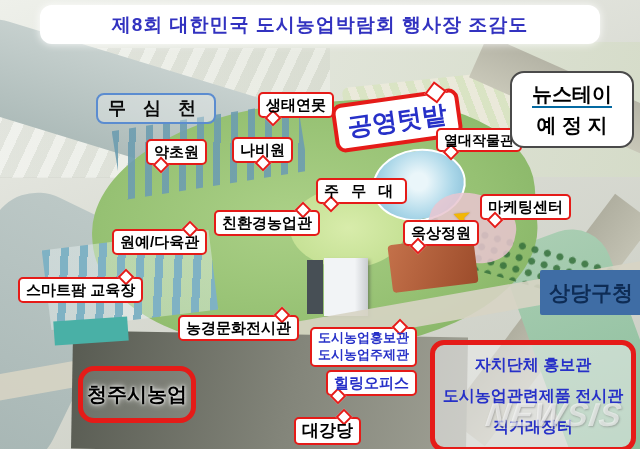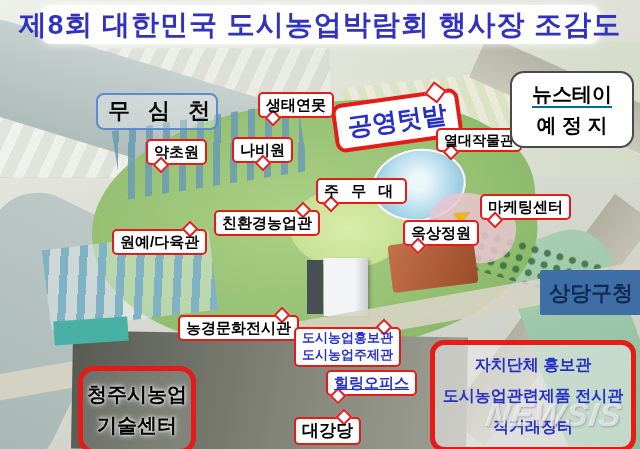--- a/index.html
+++ b/index.html
@@ -56,56 +56,56 @@
   .bg-road-mid{left:-30px;top:316px;width:720px;height:26px;opacity:.9;
     background:#d7d4c4;transform:rotate(-10deg);}
   .bg-parking{left:72px;top:334px;width:395px;height:118px;transform:rotate(1deg);
     background:linear-gradient(100deg,#585b52,#83857a 55%,#9fa094);}
   .bg-tealbldg{left:54px;top:319px;width:74px;height:24px;background:#49b0a6;transform:rotate(-4deg);}
 
   
   .title-band{position:absolute;z-index:7;left:40px;top:5px;width:560px;height:39px;
     background:#fff;border-radius:12px;box-shadow:0 0 8px rgba(255,255,255,.9);
     display:flex;align-items:center;justify-content:center;}
-  .title-text{color:var(--titleblue);font-size:28px;font-weight:800;letter-spacing:1px;white-space:nowrap;}
+  .title-text{color:var(--titleblue);font-size:19px;font-weight:800;letter-spacing:1px;white-space:nowrap;}
 
   
   .co{position:absolute;z-index:6;background:#fff;border:2.5px solid var(--red);border-radius:5px;
     padding:1px 6px;font-weight:700;font-size:15px;line-height:1.3;color:#000;white-space:nowrap;}
   .tail{position:absolute;width:12px;height:12px;background:#fff;border:2.5px solid var(--red);
     transform:rotate(45deg);z-index:-1;}
   .t-bl{bottom:-8px;left:7px;}
   .t-b{bottom:-8px;left:40%;}
   .t-tr{top:-8px;right:9px;}
 
   .co-musimcheon{left:96px;top:93px;background:rgba(255,255,255,.3);border:2px solid #5b8cd0;
-    border-radius:8px;font-size:22px;letter-spacing:6px;padding:2px 0 2px 10px;color:#0a0a0a;}
+    border-radius:8px;font-size:18px;letter-spacing:6px;padding:2px 12px 2px 10px;color:#0a0a0a;}
   .co-ecopond{left:258px;top:92px;}
   .co-herb{left:146px;top:139px;}
   .co-butterfly{left:232px;top:137px;}
   .co-publicgarden{left:333px;top:96px;font-size:25px;color:var(--blue);border-width:4px;
     border-radius:10px;padding:4px 10px;transform:rotate(-8deg);}
   .co-publicgarden .tail{width:16px;height:16px;top:-10px;right:10px;}
   .co-tropical{left:436px;top:128px;font-size:14px;}
   .co-newstay{left:510px;top:71px;width:124px;border:2px solid #4a4a4a;border-radius:14px;
     text-align:center;font-size:20px;padding:6px 0 5px;line-height:1.55;}
   .co-newstay .u{border-bottom:2px solid #0369a1;padding-bottom:1px;}
   .co-mainstage{left:316px;top:178px;letter-spacing:4px;padding-right:8px;}
   .co-ecoagri{left:214px;top:210px;}
   .co-horti{left:112px;top:229px;}
   .co-rooftop{left:403px;top:220px;}
   .co-marketing{left:480px;top:194px;}
   .co-insect{left:175px;top:265px;}
   .co-smartfarm{left:18px;top:277px;}
   .co-agricult{left:178px;top:315px;}
   .co-sangdang{left:540px;top:270px;background:#3f6da5;border:none;border-radius:2px;
     color:#0e2c55;font-size:21px;padding:9px 9px;}
-  .co-promo{left:294px;top:327px;color:var(--blue);font-size:13px;text-align:center;line-height:1.3;}
+  .co-promo{left:310px;top:327px;color:var(--blue);font-size:13px;text-align:center;line-height:1.3;}
   .co-healing{left:326px;top:370px;color:var(--blue);}
-  .co-healing .lbl{text-decoration:underline;}
+  .co-healing .lbl{}
   .co-healing .tail{left:4px;}
   .co-auditorium{left:294px;top:417px;font-size:17px;}
   .co-cheongju{left:78px;top:366px;width:118px;background:rgba(255,255,255,.12);
     border-width:5px;border-radius:16px;text-align:center;font-size:20px;line-height:1.55;
     padding:8px 0;text-shadow:0 0 3px #fff,0 0 6px #fff;}
   .co-combo{left:430px;top:340px;width:206px;background:rgba(238,238,238,.55);
     border-width:5px;border-radius:14px;color:var(--blue);font-size:16px;text-align:center;
     line-height:1.95;padding:4px 0;}
 
   .pointer-arrow{position:absolute;z-index:5;left:452px;top:204px;font-size:22px;color:#f2b705;
@@ -200,20 +200,24 @@
     <i class="tail t-bl"></i>
   </div>
 
   <div class="co co-rooftop">
     <span>옥상정원</span>
     <i class="tail t-bl"></i>
   </div>
   <span class="pointer-arrow">➤</span>
 
 
+  <div class="co co-smartfarm">
+    <span>스마트팜 교육장</span>
+    <i class="tail t-tr"></i>
+  </div>
 
   <div class="co co-agricult">
     <span>농경문화전시관</span>
     <i class="tail t-tr"></i>
   </div>
 
   <div class="co co-sangdang">
     <span>상당구청</span>
   </div>
 
@@ -228,21 +232,20 @@
     <i class="tail t-bl"></i>
   </div>
 
   <div class="co co-auditorium">
     <span>대강당</span>
     <i class="tail t-tr"></i>
   </div>
 
   <div class="co co-cheongju">
     <div>청주시농업</div>
-    <div>기술센터</div>
   </div>
 
   <div class="co co-combo">
     <div>자치단체 홍보관</div>
     <div>도시농업관련제품 전시관</div>
     <div>직거래장터</div>
   </div>
 
   <div class="watermark">NEWSIS</div>
 

